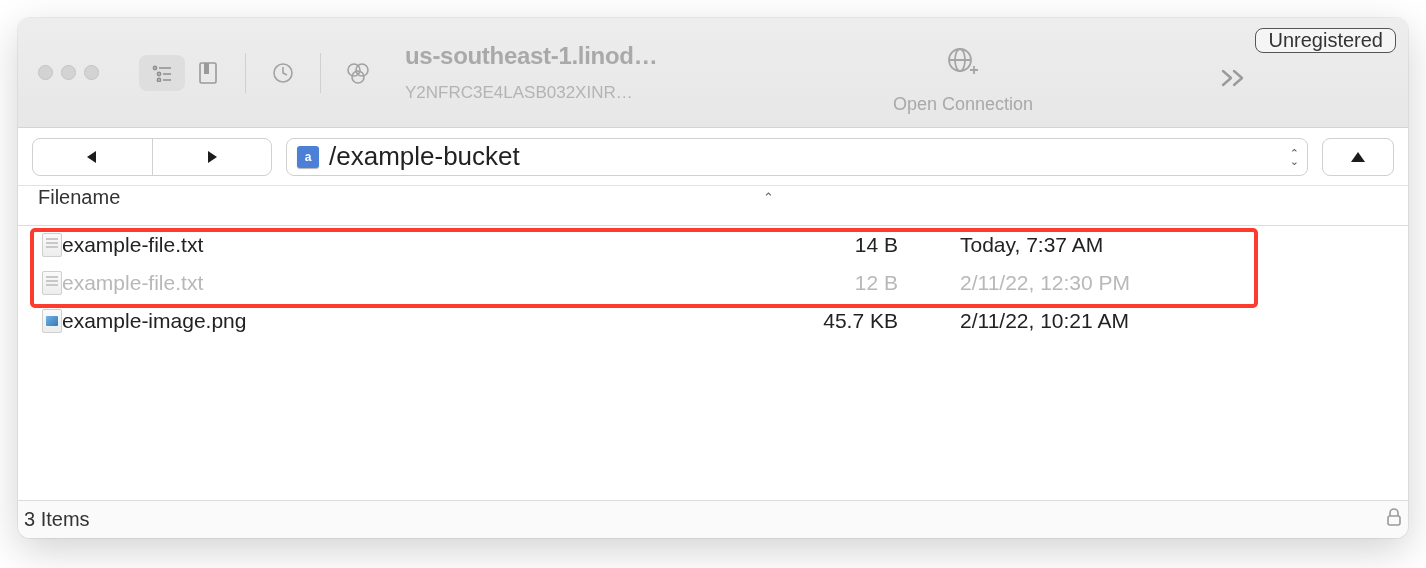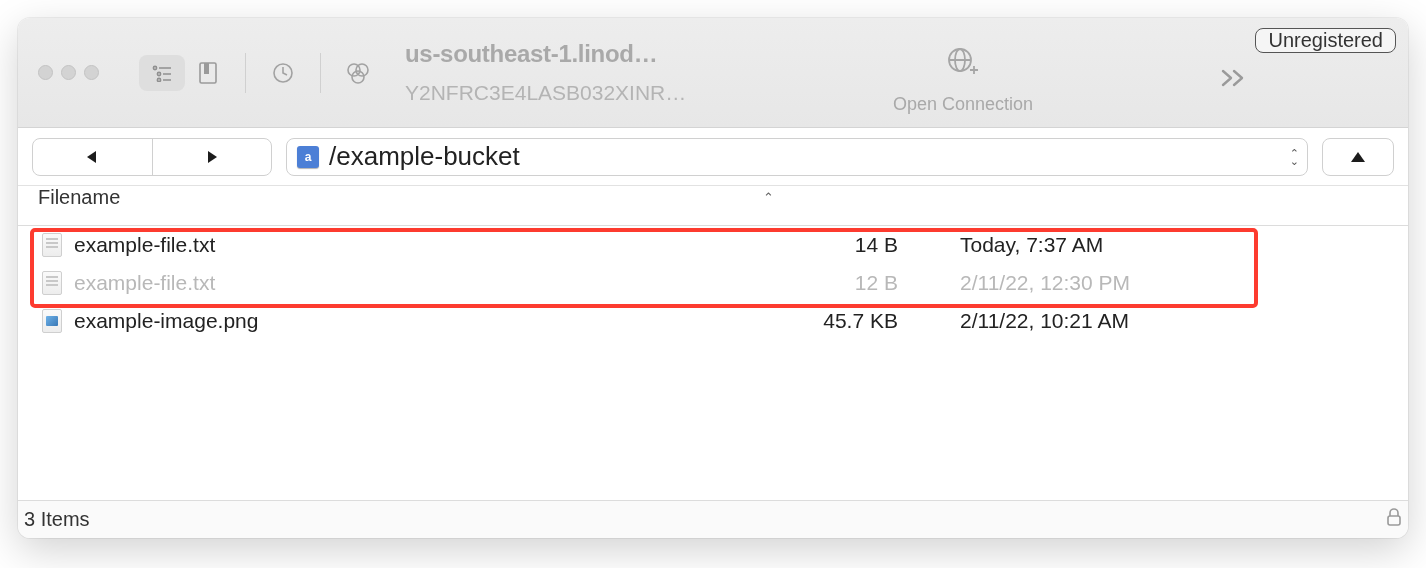--- a/index.html
+++ b/index.html
@@ -47,21 +47,21 @@
   }
   .tb-btn.active { background:#dedede; }
   .tb-sep {
     width:1px; height:40px; background:#d0d0d0; margin:0 14px;
   }
   .connection-block {
     margin-left: 24px;
     display:flex; flex-direction:column; justify-content:center;
   }
   .conn-title { font-size: 24px; font-weight:700; color:#a9a9a9; letter-spacing:-0.3px; }
-  .conn-sub { font-size: 21px; color:#b4b4b4; margin-top:13px; }
+  .conn-sub { font-size: 17px; color:#b4b4b4; margin-top:13px; }
   .open-conn {
     position:absolute;
     left: 875px;
     top: 28px;
     display:flex; flex-direction:column; align-items:center;
     color:#a9a9a9;
   }
   .open-conn-label { font-size:18px; margin-top:18px; }
   .overflow-chevrons {
     position:absolute;
@@ -160,21 +160,21 @@
     z-index:5;
   }
   .row {
     height: 38px;
     display:flex;
     align-items:center;
     font-size:21px;
     color:#222;
   }
   .row.dim { color:#b8b8b8; }
-  .cell-name { width: 770px; padding-left: 24px; display:flex; align-items:center; gap:12px; }
+  .cell-name { width: 770px; padding-left: 24px; display:flex; align-items:center; }
   .cell-size { width: 160px; text-align:right; padding-right: 50px; }
   .cell-modified { flex:1; padding-left: 12px; }
   .file-icon {
     width:20px; height:24px;
     background:linear-gradient(#fafafa,#ededed);
     border:1px solid #cfcfcf;
     border-radius:2px;
     position:relative;
   }
   .file-icon::before {

